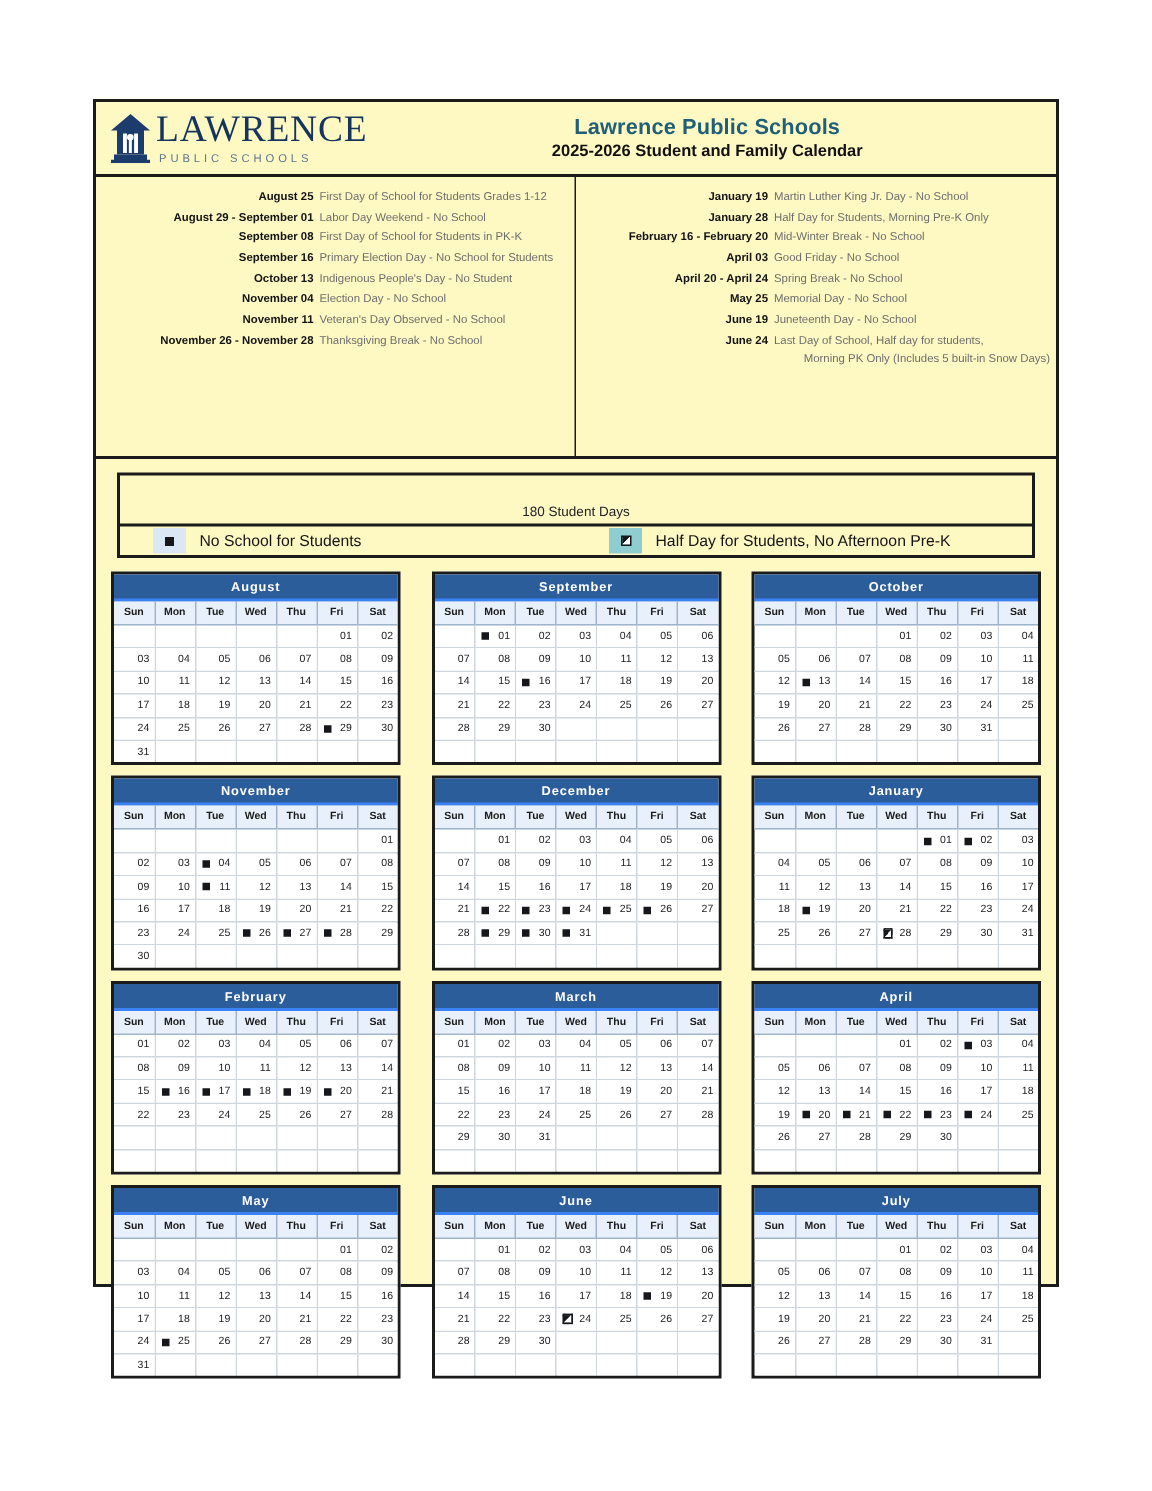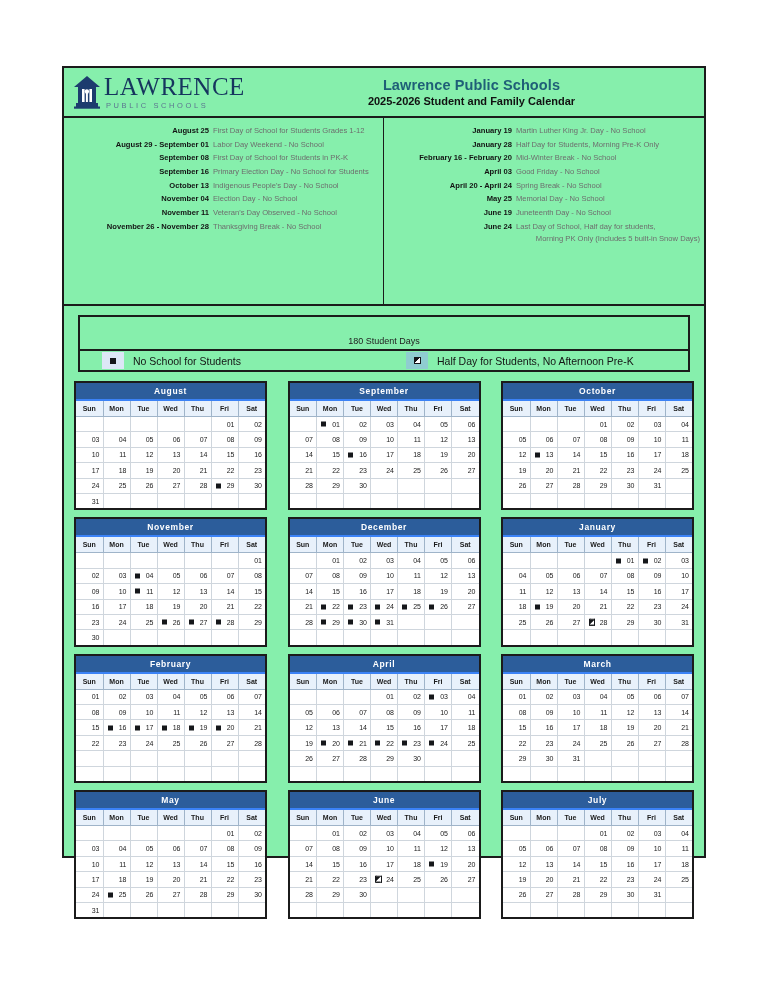--- a/index.html
+++ b/index.html
@@ -24,21 +24,21 @@
 
   
   .doc-frame {
     position: absolute;
     left: 62px;
     top: 66px;
     width: 644px;
     height: 792px;
     border: 2px solid #1b1b1b;
     box-sizing: border-box;
-    background: #86efac;
+    background: #fef9c3;
   }
 
   
   .header-band {
     position: relative;
     height: 50px;
     border-bottom: 2px solid #1b1b1b;
     display: flex;
     align-items: center;
     box-sizing: border-box;
@@ -320,21 +320,21 @@
           <div class="note-row">
             <span class="note-date">September 08</span>
             <span class="note-desc">First Day of School for Students in PK-K</span>
           </div>
           <div class="note-row">
             <span class="note-date">September 16</span>
             <span class="note-desc">Primary Election Day - No School for Students</span>
           </div>
           <div class="note-row">
             <span class="note-date">October 13</span>
-            <span class="note-desc">Indigenous People's Day - No School</span>
+            <span class="note-desc">Indigenous People's Day - No Student</span>
           </div>
           <div class="note-row">
             <span class="note-date">November 04</span>
             <span class="note-desc">Election Day - No School</span>
           </div>
           <div class="note-row">
             <span class="note-date">November 11</span>
             <span class="note-desc">Veteran's Day Observed - No School</span>
           </div>
           <div class="note-row">
@@ -903,35 +903,107 @@
                     <td class="blank"></td>
                     <td class="blank"></td>
                     <td class="blank"></td>
                     <td class="blank"></td>
                     <td class="blank"></td>
                   </tr>
                 </tbody>
               </table>
             </div>
             <div class="month">
-              <div class="month-title">April</div>
+              <div class="month-title">March</div>
               <table class="month-grid">
                 <thead>
                   <tr>
                     <th>Sun</th>
                     <th>Mon</th>
                     <th>Tue</th>
                     <th>Wed</th>
                     <th>Thu</th>
                     <th>Fri</th>
                     <th>Sat</th>
                   </tr>
                 </thead>
                 <tbody>
                   <tr>
+                    <td class="weekend">01</td>
+                    <td class="">02</td>
+                    <td class="">03</td>
+                    <td class="">04</td>
+                    <td class="">05</td>
+                    <td class="">06</td>
+                    <td class="weekend">07</td>
+                  </tr>
+                  <tr>
+                    <td class="weekend">08</td>
+                    <td class="">09</td>
+                    <td class="">10</td>
+                    <td class="">11</td>
+                    <td class="">12</td>
+                    <td class="">13</td>
+                    <td class="weekend">14</td>
+                  </tr>
+                  <tr>
+                    <td class="weekend">15</td>
+                    <td class="">16</td>
+                    <td class="">17</td>
+                    <td class="">18</td>
+                    <td class="">19</td>
+                    <td class="">20</td>
+                    <td class="weekend">21</td>
+                  </tr>
+                  <tr>
+                    <td class="weekend">22</td>
+                    <td class="">23</td>
+                    <td class="">24</td>
+                    <td class="">25</td>
+                    <td class="">26</td>
+                    <td class="">27</td>
+                    <td class="weekend">28</td>
+                  </tr>
+                  <tr>
+                    <td class="weekend">29</td>
+                    <td class="">30</td>
+                    <td class="">31</td>
+                    <td class="blank"></td>
+                    <td class="blank"></td>
+                    <td class="blank"></td>
+                    <td class="blank"></td>
+                  </tr>
+                  <tr>
+                    <td class="blank"></td>
+                    <td class="blank"></td>
+                    <td class="blank"></td>
+                    <td class="blank"></td>
+                    <td class="blank"></td>
+                    <td class="blank"></td>
+                    <td class="blank"></td>
+                  </tr>
+                </tbody>
+              </table>
+            </div>
+            <div class="month">
+              <div class="month-title">April</div>
+              <table class="month-grid">
+                <thead>
+                  <tr>
+                    <th>Sun</th>
+                    <th>Mon</th>
+                    <th>Tue</th>
+                    <th>Wed</th>
+                    <th>Thu</th>
+                    <th>Fri</th>
+                    <th>Sat</th>
+                  </tr>
+                </thead>
+                <tbody>
+                  <tr>
                     <td class="blank"></td>
                     <td class="blank"></td>
                     <td class="blank"></td>
                     <td class="">01</td>
                     <td class="">02</td>
                     <td class="noschool"><span class="daymark"></span>03</td>
                     <td class="weekend">04</td>
                   </tr>
                   <tr>
                     <td class="weekend">05</td>
@@ -974,255 +1046,183 @@
                     <td class="blank"></td>
                     <td class="blank"></td>
                     <td class="blank"></td>
                     <td class="blank"></td>
                     <td class="blank"></td>
                     <td class="blank"></td>
                   </tr>
                 </tbody>
               </table>
             </div>
+          </div>
+          <div class="cal-row">
             <div class="month">
-              <div class="month-title">March</div>
+              <div class="month-title">May</div>
               <table class="month-grid">
                 <thead>
                   <tr>
                     <th>Sun</th>
                     <th>Mon</th>
                     <th>Tue</th>
                     <th>Wed</th>
                     <th>Thu</th>
                     <th>Fri</th>
                     <th>Sat</th>
                   </tr>
                 </thead>
                 <tbody>
                   <tr>
-                    <td class="weekend">01</td>
-                    <td class="">02</td>
-                    <td class="">03</td>
+                    <td class="blank"></td>
+                    <td class="blank"></td>
+                    <td class="blank"></td>
+                    <td class="blank"></td>
+                    <td class="blank"></td>
+                    <td class="">01</td>
+                    <td class="weekend">02</td>
+                  </tr>
+                  <tr>
+                    <td class="weekend">03</td>
                     <td class="">04</td>
                     <td class="">05</td>
                     <td class="">06</td>
-                    <td class="weekend">07</td>
-                  </tr>
-                  <tr>
-                    <td class="weekend">08</td>
-                    <td class="">09</td>
-                    <td class="">10</td>
+                    <td class="">07</td>
+                    <td class="">08</td>
+                    <td class="weekend">09</td>
+                  </tr>
+                  <tr>
+                    <td class="weekend">10</td>
                     <td class="">11</td>
                     <td class="">12</td>
                     <td class="">13</td>
-                    <td class="weekend">14</td>
-                  </tr>
-                  <tr>
-                    <td class="weekend">15</td>
-                    <td class="">16</td>
-                    <td class="">17</td>
+                    <td class="">14</td>
+                    <td class="">15</td>
+                    <td class="weekend">16</td>
+                  </tr>
+                  <tr>
+                    <td class="weekend">17</td>
                     <td class="">18</td>
                     <td class="">19</td>
                     <td class="">20</td>
-                    <td class="weekend">21</td>
-                  </tr>
-                  <tr>
-                    <td class="weekend">22</td>
-                    <td class="">23</td>
-                    <td class="">24</td>
-                    <td class="">25</td>
+                    <td class="">21</td>
+                    <td class="">22</td>
+                    <td class="weekend">23</td>
+                  </tr>
+                  <tr>
+                    <td class="weekend">24</td>
+                    <td class="noschool"><span class="daymark"></span>25</td>
                     <td class="">26</td>
                     <td class="">27</td>
-                    <td class="weekend">28</td>
-                  </tr>
-                  <tr>
-                    <td class="weekend">29</td>
-                    <td class="">30</td>
-                    <td class="">31</td>
-                    <td class="blank"></td>
-                    <td class="blank"></td>
-                    <td class="blank"></td>
-                    <td class="blank"></td>
-                  </tr>
-                  <tr>
-                    <td class="blank"></td>
+                    <td class="">28</td>
+                    <td class="">29</td>
+                    <td class="weekend">30</td>
+                  </tr>
+                  <tr>
+                    <td class="weekend">31</td>
                     <td class="blank"></td>
                     <td class="blank"></td>
                     <td class="blank"></td>
                     <td class="blank"></td>
                     <td class="blank"></td>
                     <td class="blank"></td>
                   </tr>
                 </tbody>
               </table>
             </div>
-          </div>
-          <div class="cal-row">
             <div class="month">
-              <div class="month-title">May</div>
+              <div class="month-title">June</div>
               <table class="month-grid">
                 <thead>
                   <tr>
                     <th>Sun</th>
                     <th>Mon</th>
                     <th>Tue</th>
                     <th>Wed</th>
                     <th>Thu</th>
                     <th>Fri</th>
                     <th>Sat</th>
                   </tr>
                 </thead>
                 <tbody>
                   <tr>
                     <td class="blank"></td>
-                    <td class="blank"></td>
-                    <td class="blank"></td>
-                    <td class="blank"></td>
-                    <td class="blank"></td>
                     <td class="">01</td>
-                    <td class="weekend">02</td>
-                  </tr>
-                  <tr>
-                    <td class="weekend">03</td>
+                    <td class="">02</td>
+                    <td class="">03</td>
                     <td class="">04</td>
                     <td class="">05</td>
-                    <td class="">06</td>
-                    <td class="">07</td>
+                    <td class="weekend">06</td>
+                  </tr>
+                  <tr>
+                    <td class="weekend">07</td>
                     <td class="">08</td>
-                    <td class="weekend">09</td>
-                  </tr>
-                  <tr>
-                    <td class="weekend">10</td>
+                    <td class="">09</td>
+                    <td class="">10</td>
                     <td class="">11</td>
                     <td class="">12</td>
-                    <td class="">13</td>
-                    <td class="">14</td>
+                    <td class="weekend">13</td>
+                  </tr>
+                  <tr>
+                    <td class="weekend">14</td>
                     <td class="">15</td>
-                    <td class="weekend">16</td>
-                  </tr>
-                  <tr>
-                    <td class="weekend">17</td>
+                    <td class="">16</td>
+                    <td class="">17</td>
                     <td class="">18</td>
-                    <td class="">19</td>
-                    <td class="">20</td>
-                    <td class="">21</td>
+                    <td class="noschool"><span class="daymark"></span>19</td>
+                    <td class="weekend">20</td>
+                  </tr>
+                  <tr>
+                    <td class="weekend">21</td>
                     <td class="">22</td>
-                    <td class="weekend">23</td>
-                  </tr>
-                  <tr>
-                    <td class="weekend">24</td>
-                    <td class="noschool"><span class="daymark"></span>25</td>
+                    <td class="">23</td>
+                    <td class="halfday"><span class="daymark"></span>24</td>
+                    <td class="">25</td>
                     <td class="">26</td>
-                    <td class="">27</td>
-                    <td class="">28</td>
+                    <td class="weekend">27</td>
+                  </tr>
+                  <tr>
+                    <td class="weekend">28</td>
                     <td class="">29</td>
-                    <td class="weekend">30</td>
-                  </tr>
-                  <tr>
-                    <td class="weekend">31</td>
+                    <td class="">30</td>
+                    <td class="blank"></td>
+                    <td class="blank"></td>
+                    <td class="blank"></td>
+                    <td class="blank"></td>
+                  </tr>
+                  <tr>
+                    <td class="blank"></td>
                     <td class="blank"></td>
                     <td class="blank"></td>
                     <td class="blank"></td>
                     <td class="blank"></td>
                     <td class="blank"></td>
                     <td class="blank"></td>
                   </tr>
                 </tbody>
               </table>
             </div>
             <div class="month">
-              <div class="month-title">June</div>
+              <div class="month-title">July</div>
               <table class="month-grid">
                 <thead>
                   <tr>
                     <th>Sun</th>
                     <th>Mon</th>
                     <th>Tue</th>
                     <th>Wed</th>
                     <th>Thu</th>
                     <th>Fri</th>
                     <th>Sat</th>
                   </tr>
                 </thead>
                 <tbody>
                   <tr>
                     <td class="blank"></td>
-                    <td class="">01</td>
-                    <td class="">02</td>
-                    <td class="">03</td>
-                    <td class="">04</td>
-                    <td class="">05</td>
-                    <td class="weekend">06</td>
-                  </tr>
-                  <tr>
-                    <td class="weekend">07</td>
-                    <td class="">08</td>
-                    <td class="">09</td>
-                    <td class="">10</td>
-                    <td class="">11</td>
-                    <td class="">12</td>
-                    <td class="weekend">13</td>
-                  </tr>
-                  <tr>
-                    <td class="weekend">14</td>
-                    <td class="">15</td>
-                    <td class="">16</td>
-                    <td class="">17</td>
-                    <td class="">18</td>
-                    <td class="noschool"><span class="daymark"></span>19</td>
-                    <td class="weekend">20</td>
-                  </tr>
-                  <tr>
-                    <td class="weekend">21</td>
-                    <td class="">22</td>
-                    <td class="">23</td>
-                    <td class="halfday"><span class="daymark"></span>24</td>
-                    <td class="">25</td>
-                    <td class="">26</td>
-                    <td class="weekend">27</td>
-                  </tr>
-                  <tr>
-                    <td class="weekend">28</td>
-                    <td class="">29</td>
-                    <td class="">30</td>
-                    <td class="blank"></td>
-                    <td class="blank"></td>
-                    <td class="blank"></td>
-                    <td class="blank"></td>
-                  </tr>
-                  <tr>
-                    <td class="blank"></td>
-                    <td class="blank"></td>
-                    <td class="blank"></td>
-                    <td class="blank"></td>
-                    <td class="blank"></td>
-                    <td class="blank"></td>
-                    <td class="blank"></td>
-                  </tr>
-                </tbody>
-              </table>
-            </div>
-            <div class="month">
-              <div class="month-title">July</div>
-              <table class="month-grid">
-                <thead>
-                  <tr>
-                    <th>Sun</th>
-                    <th>Mon</th>
-                    <th>Tue</th>
-                    <th>Wed</th>
-                    <th>Thu</th>
-                    <th>Fri</th>
-                    <th>Sat</th>
-                  </tr>
-                </thead>
-                <tbody>
-                  <tr>
-                    <td class="blank"></td>
                     <td class="blank"></td>
                     <td class="blank"></td>
                     <td class="">01</td>
                     <td class="">02</td>
                     <td class="">03</td>
                     <td class="weekend">04</td>
                   </tr>
                   <tr>
                     <td class="weekend">05</td>
                     <td class="">06</td>

